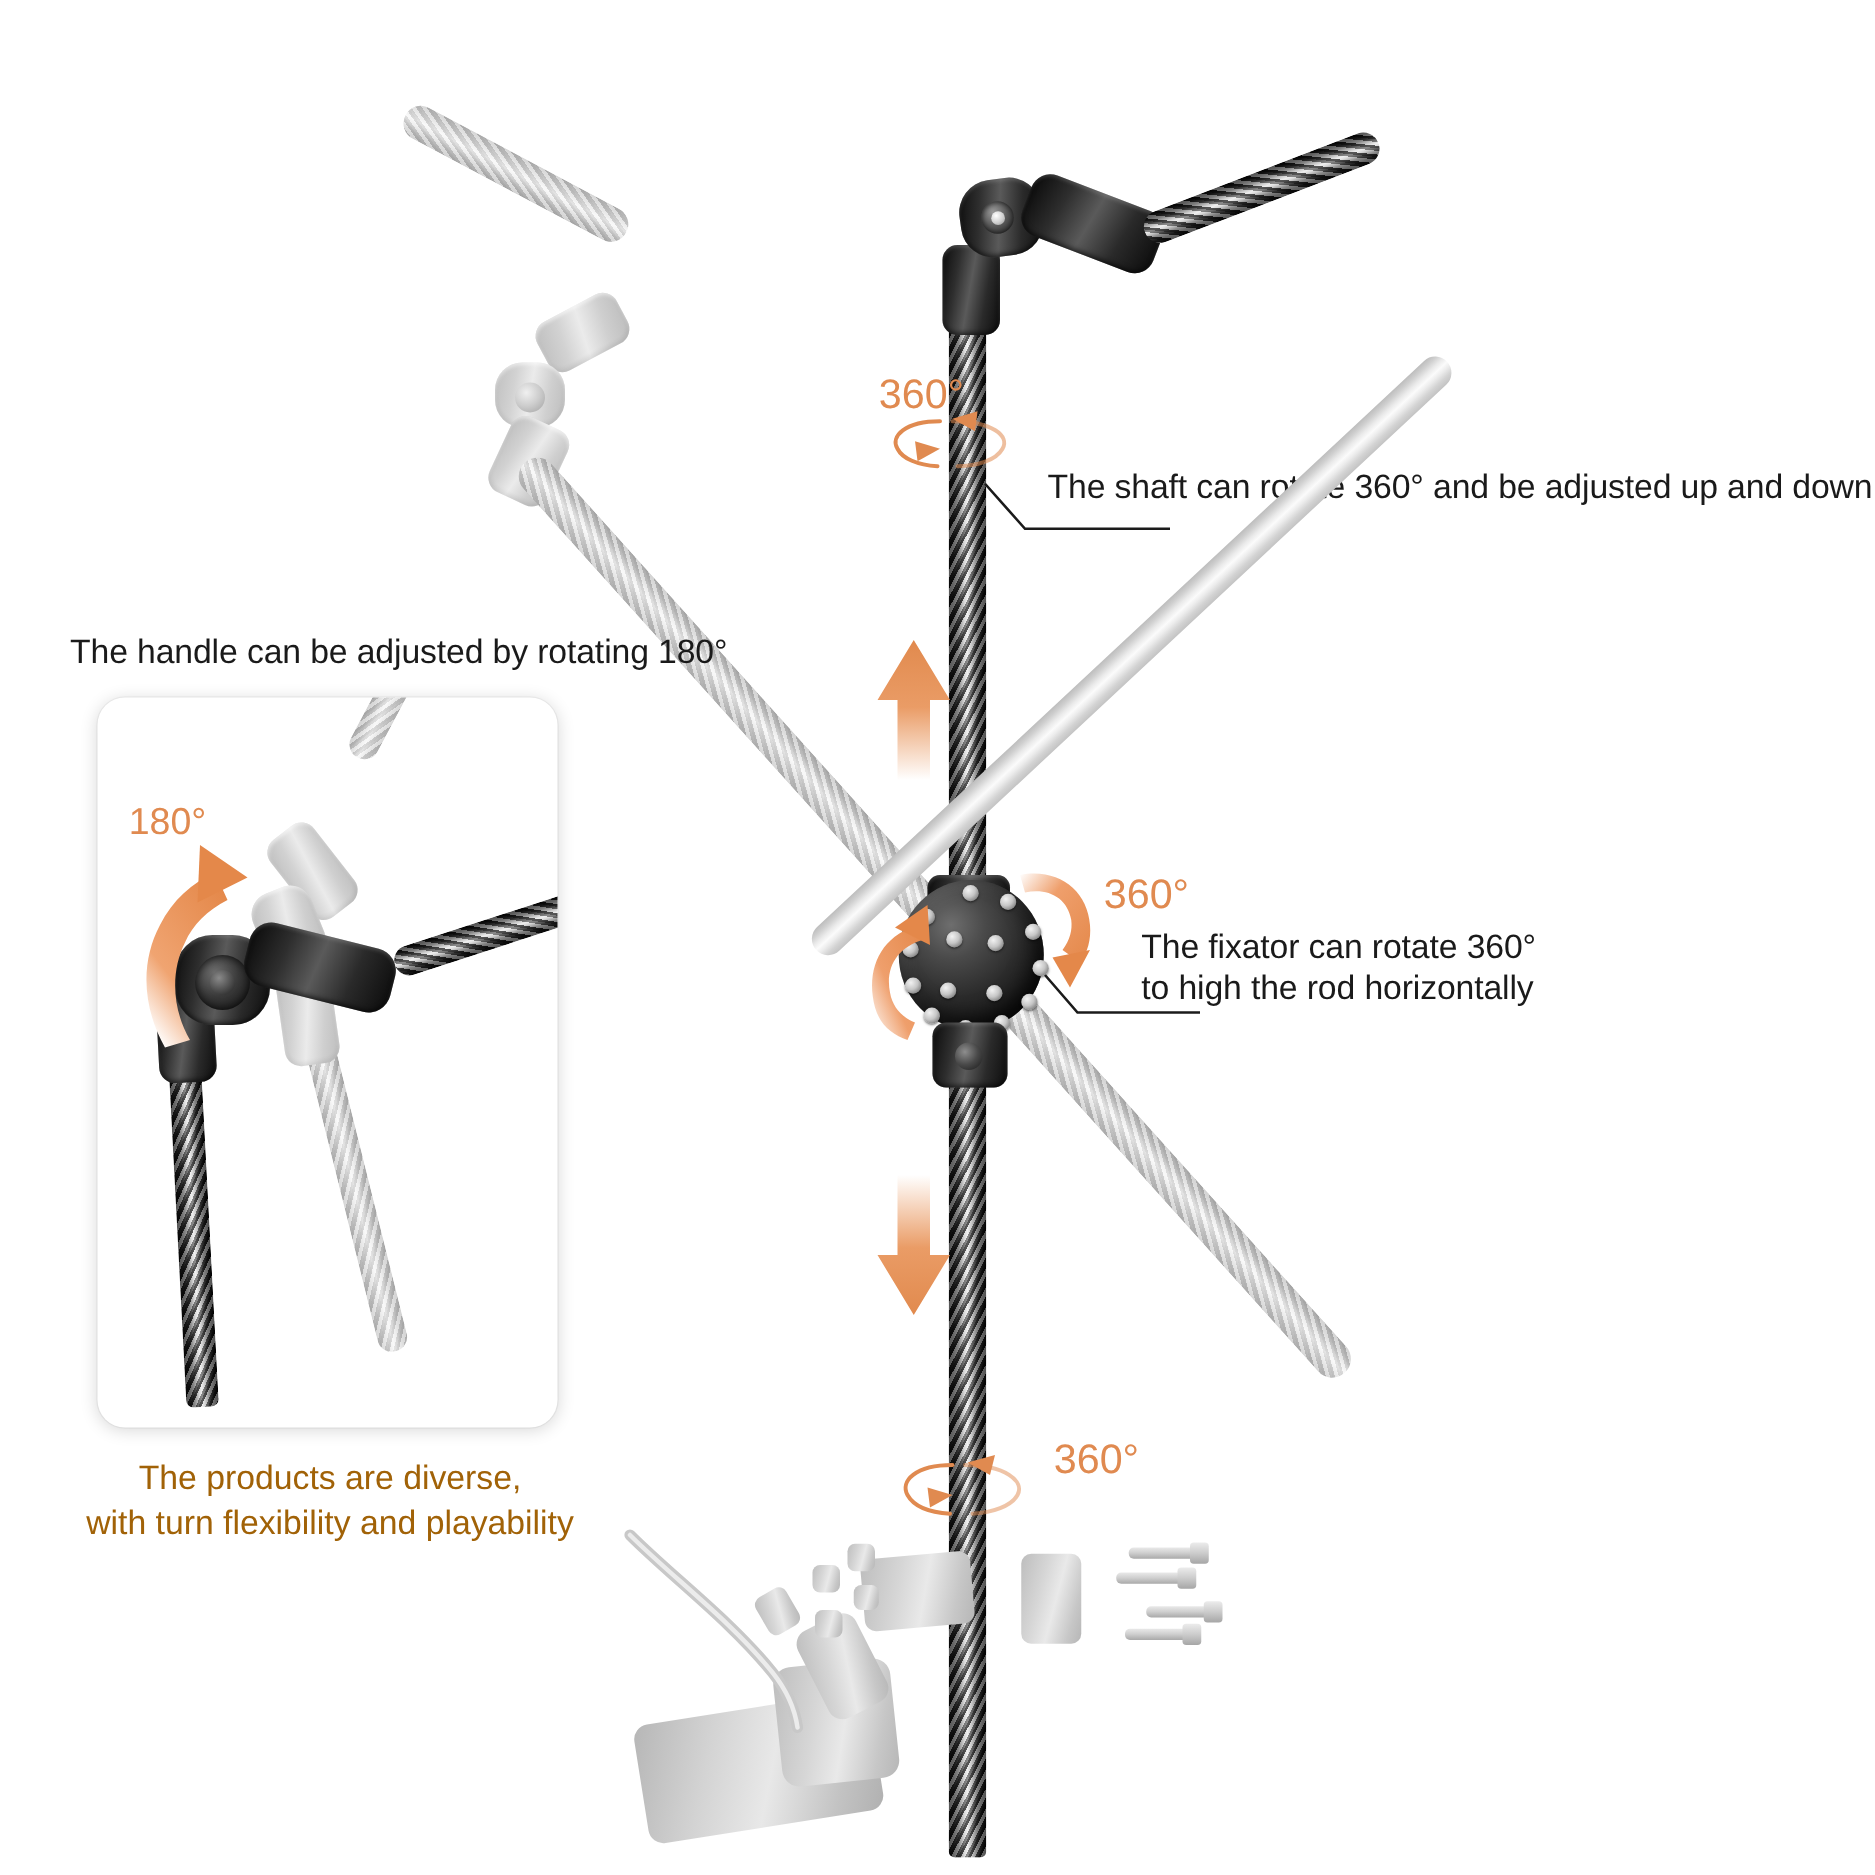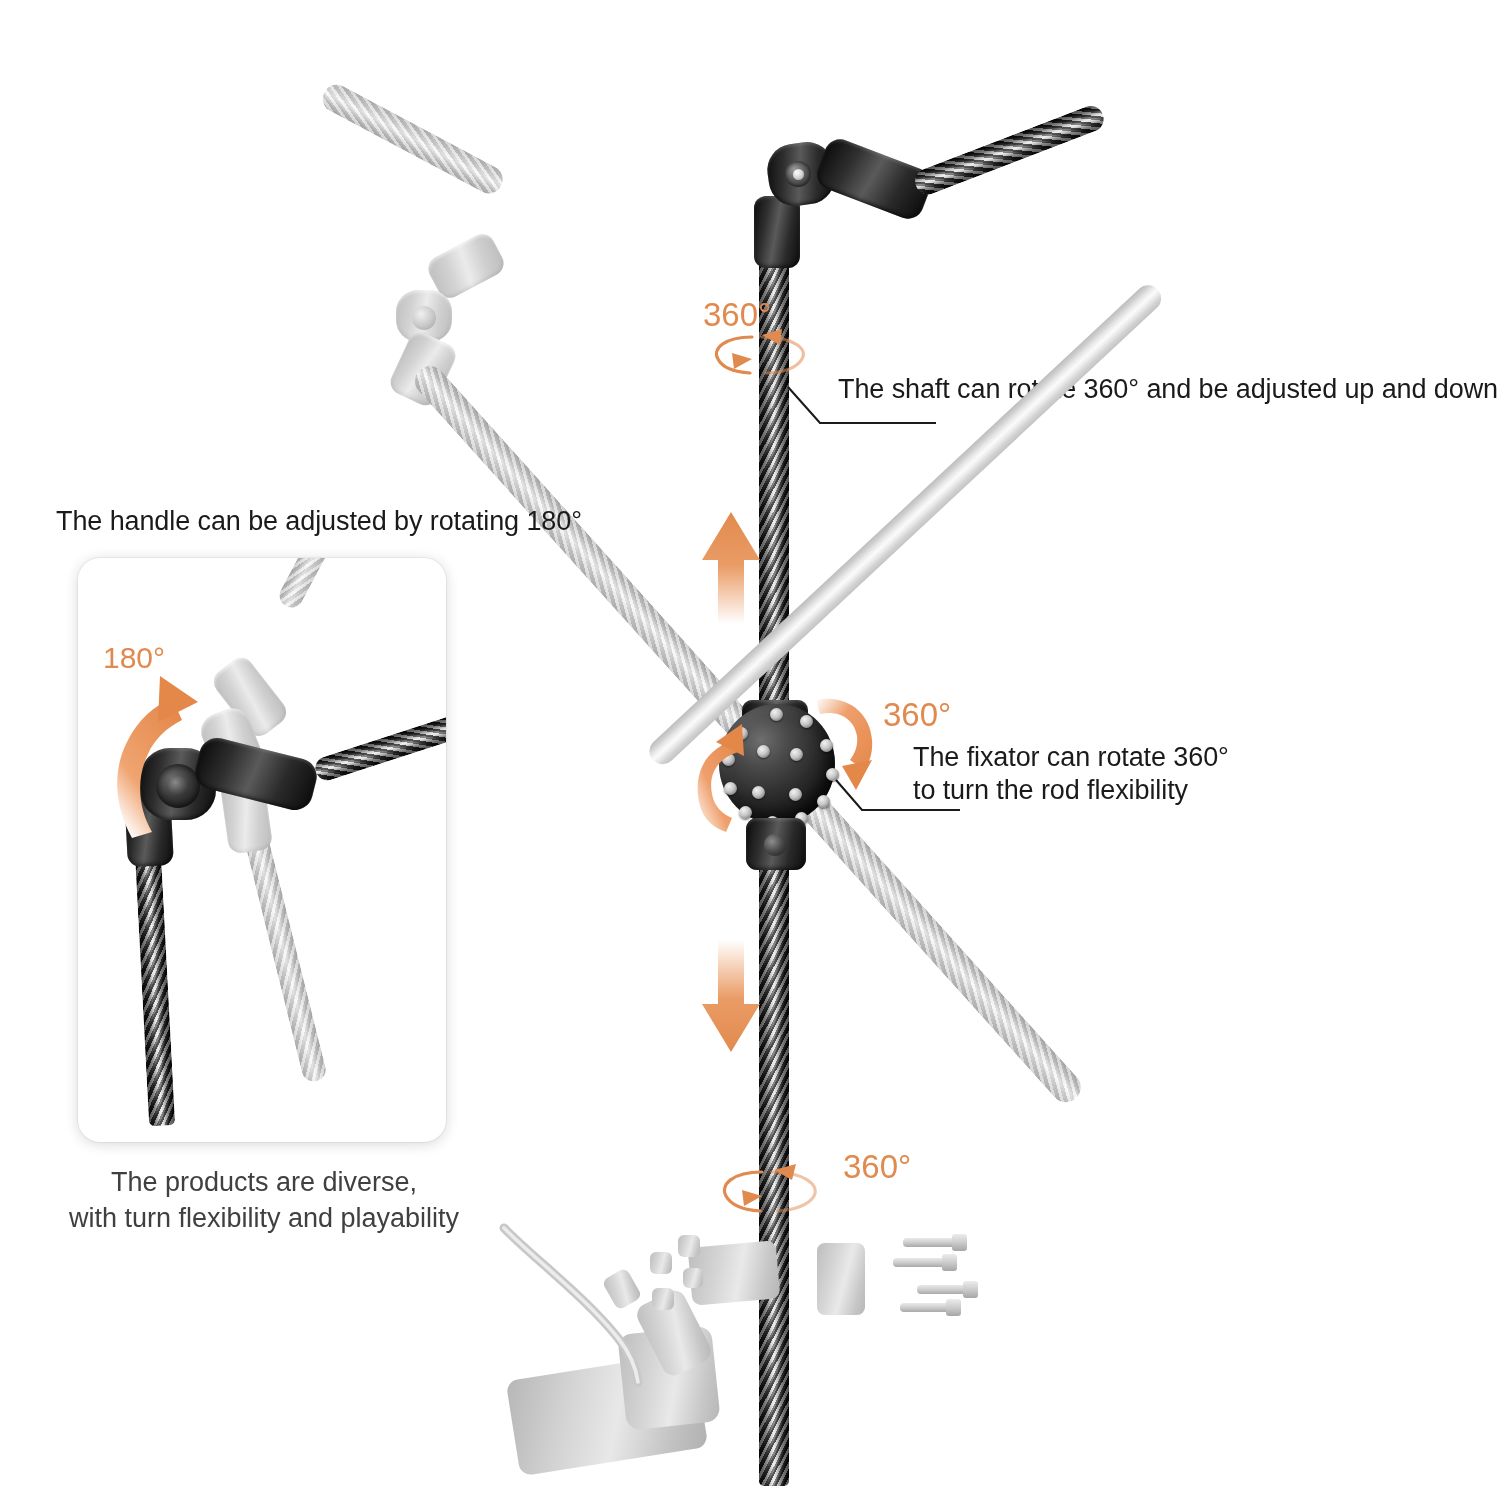--- a/index.html
+++ b/index.html
@@ -32,21 +32,21 @@
   .deg {
     position: absolute;
     color: #e08a50;
     font-size: 30px;
     letter-spacing: 0px;
     white-space: pre;
   }
   .deg.big { font-size: 33px; }
   .caption {
     position: absolute;
-    color: #404040;
+    color: #a16207;
     font-size: 27px;
     line-height: 1.34;
     text-align: center;
     white-space: pre;
   }
 
   
   #inset-panel {
     position: absolute;
     left: 78px; top: 558px;
@@ -275,21 +275,21 @@
       <path d="M4 10 C34 4 58 22 60 50 C61 62 58 72 52 80
                L38 70 C44 62 46 54 45 46 C42 28 26 20 8 24 Z" fill="url(#fcr)"></path>
       <polygon points="30 76 60 70 44 100" fill="#e4884a"></polygon>
     </svg>
     <div class="deg big" style="left:883px; top:696px;">360°</div>
 
     <svg class="abs" style="left:832px; top:778px;" width="134" height="42" viewBox="0 0 134 42">
       <path d="M4 2 L30 32 L128 32" fill="none" stroke="#1b1b1b" stroke-width="2.1"></path>
     </svg>
     <div class="anno" style="left:913px; top:740px;text-align:right;">The fixator can rotate 360°</div>
-    <div class="anno" style="left:913px; top:773px;">to turn the rod flexibility</div>
+    <div class="anno" style="left:913px; top:773px;">to high the rod horizontally</div>
   </div>
 
   <div class="rod ghostlight" style="left:640px; top:760px; width:26px; height:690px;
               transform: rotate(-133deg); transform-origin: 50% 0%;
               border-radius:13px;"></div>
 
   <div>
     <svg class="abs" style="left:712px; top:1160px;" width="124" height="60" viewBox="0 0 124 60">
       <path d="M50 12 C20 12 8 25 14 36 C19 45 32 50 48 51" fill="none" stroke="#e08a50" stroke-width="3.2" stroke-linecap="round"></path>
       <path d="M60 12 C92 12 108 25 102 36 C97 45 82 50 66 51" fill="none" stroke="#e08a50" stroke-width="3.2" stroke-linecap="round" opacity="0.5"></path>

